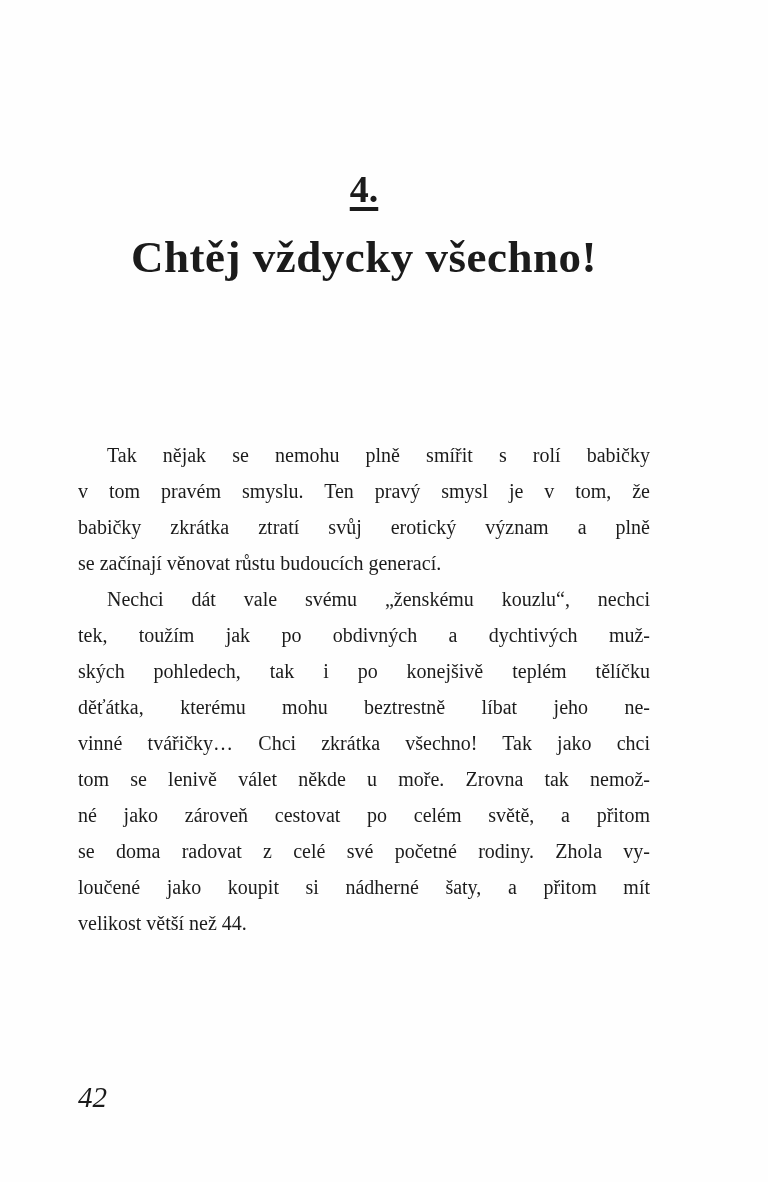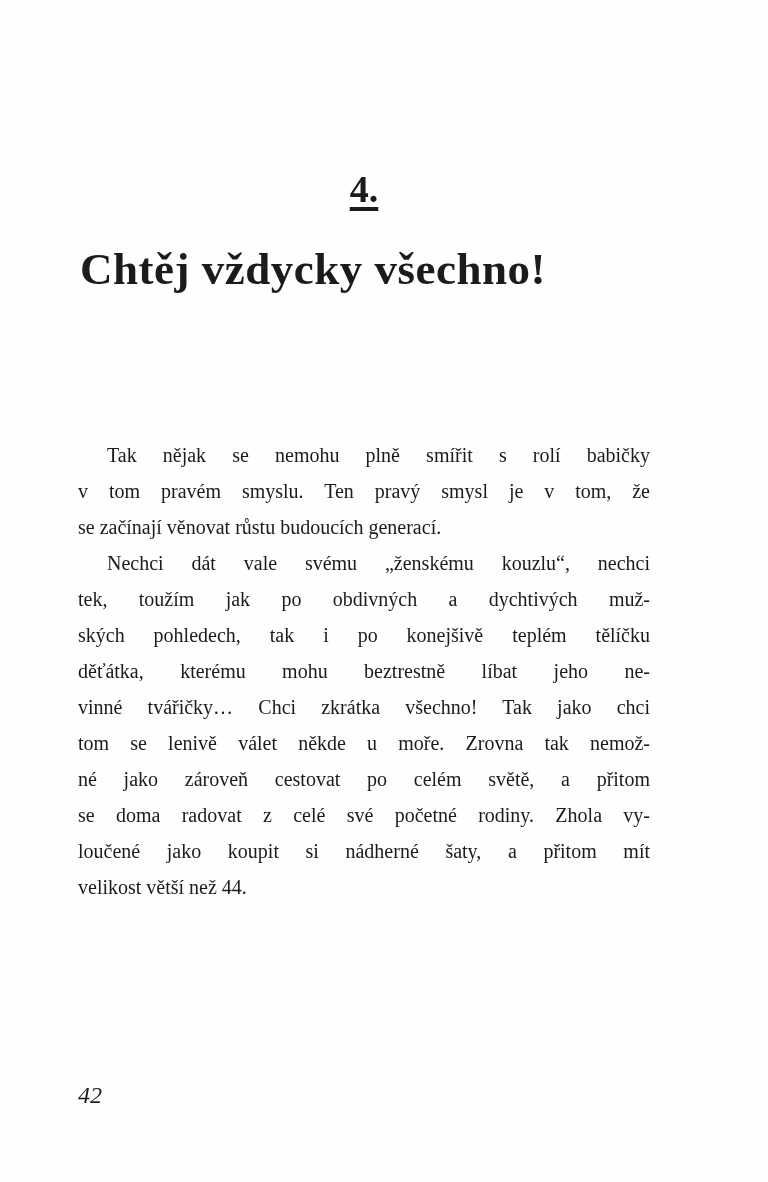--- a/index.html
+++ b/index.html
@@ -37,25 +37,26 @@
   .chapter-number .underlined {
     text-decoration: underline;
     text-decoration-thickness: 3.5px;
     text-underline-offset: 5px;
   }
   .chapter-title {
     position: absolute;
     top: 230px;
     left: -10px;
     width: calc(100% + 20px);
+    text-align: center;
     font-size: 45px;
     line-height: 1.2;
     font-weight: 700;
     letter-spacing: 0.5px;
-    margin: 12px;
+    margin: 0;
   }
   .body-text {
     position: absolute;
     top: 437px;
     left: 0;
     width: 100%;
     font-size: 20px;
     line-height: 36px;
   }
   .paragraph {
@@ -69,39 +70,40 @@
   .text-line.last {
     text-align-last: left;
   }
   .text-line.indent {
     text-indent: 29px;
   }
   .page-number {
     position: absolute;
     top: 1082px;
     left: 0;
-    font-size: 24px;
+    font-size: 29px;
     font-style: italic;
     line-height: 1.1;
   }
 </style>
 </head>
 <body>
 
 <div class="page">
   <div class="content">
 
     <h2 class="chapter-number"><span class="underlined">4.</span></h2>
 
     <h1 class="chapter-title">Chtěj vždycky všechno!</h1>
 
     <div class="body-text">
       <div class="paragraph">
         <div class="text-line indent">Tak nějak se nemohu plně smířit s rolí babičky</div>
         <div class="text-line">v tom pravém smyslu. Ten pravý smysl je v tom, že</div>
+        <div class="text-line">babičky zkrátka ztratí svůj erotický význam a plně</div>
         <div class="text-line last">se začínají věnovat růstu budoucích generací.</div>
       </div>
       <div class="paragraph">
         <div class="text-line indent">Nechci dát vale svému „ženskému kouzlu“, nechci</div>
         <div class="text-line">tek, toužím jak po obdivných a dychtivých muž-</div>
         <div class="text-line">ských pohledech, tak i po konejšivě teplém tělíčku</div>
         <div class="text-line">děťátka, kterému mohu beztrestně líbat jeho ne-</div>
         <div class="text-line">vinné tvářičky… Chci zkrátka všechno! Tak jako chci</div>
         <div class="text-line">tom se lenivě válet někde u moře. Zrovna tak nemož-</div>
         <div class="text-line">né jako zároveň cestovat po celém světě, a přitom</div>

